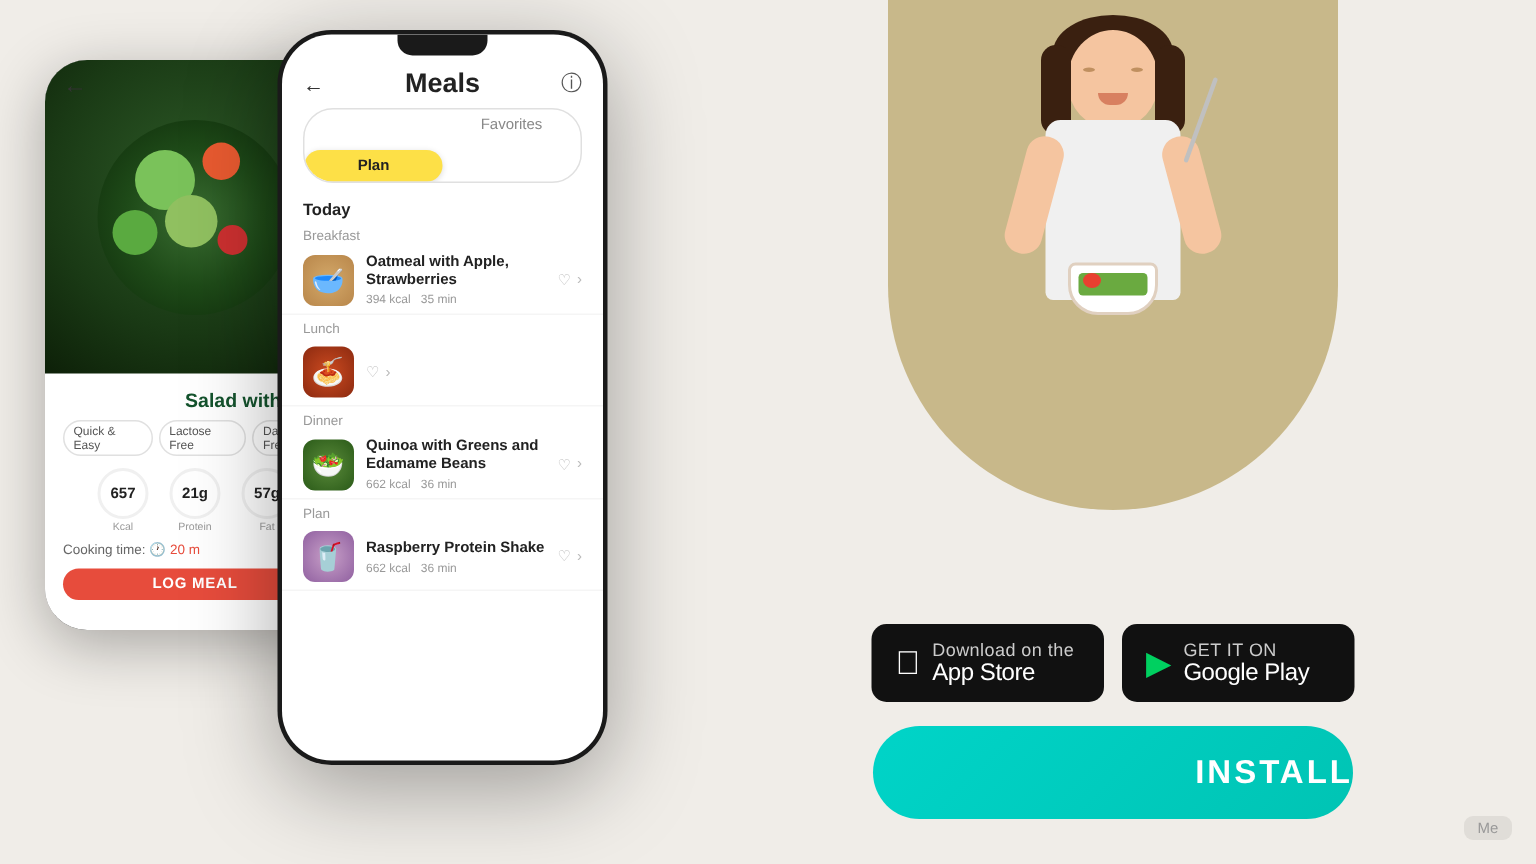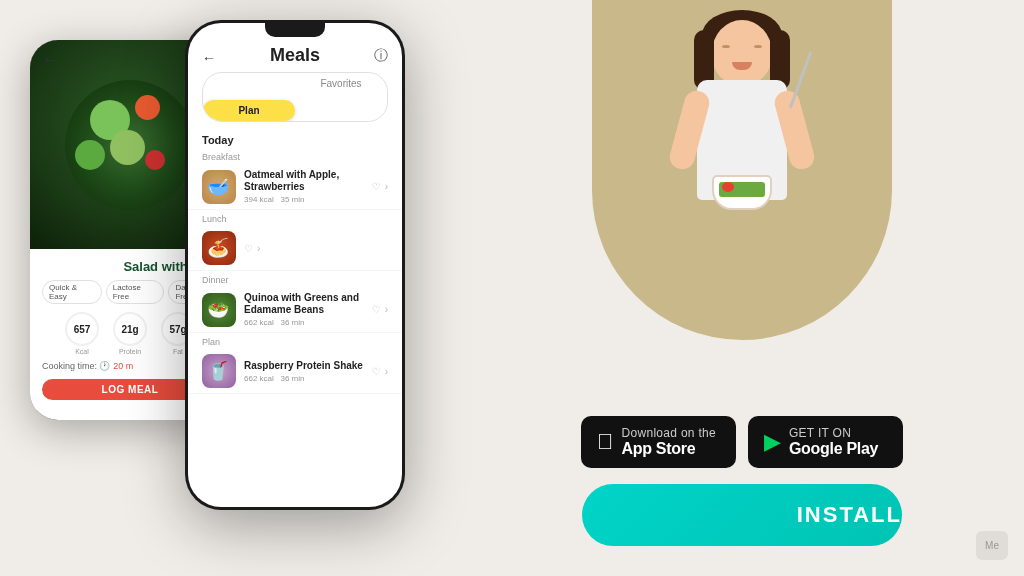--- a/index.html
+++ b/index.html
@@ -307,21 +307,21 @@
       display: flex;
       flex-direction: column;
     }
     .store-btn-sub {
       font-size: 12px;
       color: #ccc;
       letter-spacing: 0.3px;
     }
     .store-btn-main {
       font-size: 16px;
-      font-weight: 700;
+      font-weight: 400;
       line-height: 1.1;
       letter-spacing: -0.3px;
     }
 
     
     .install-btn {
       position: relative;
       z-index: 10;
       background: linear-gradient(135deg, #00d4c8 0%, #00c4b4 100%);
       color: #fff;
@@ -335,21 +335,21 @@
       cursor: pointer;
       text-align: right;
     }
 
     
     .watermark {
       position: absolute;
       bottom: 16px;
       right: 16px;
       width: 32px;
-      height: 29px;
+      height: 16px;
       background: #e0ddd8;
       border-radius: 6px;
       display: flex;
       align-items: center;
       justify-content: center;
       font-size: 10px;
       font-weight: 400;
       color: #999;
       z-index: 20;
     }

